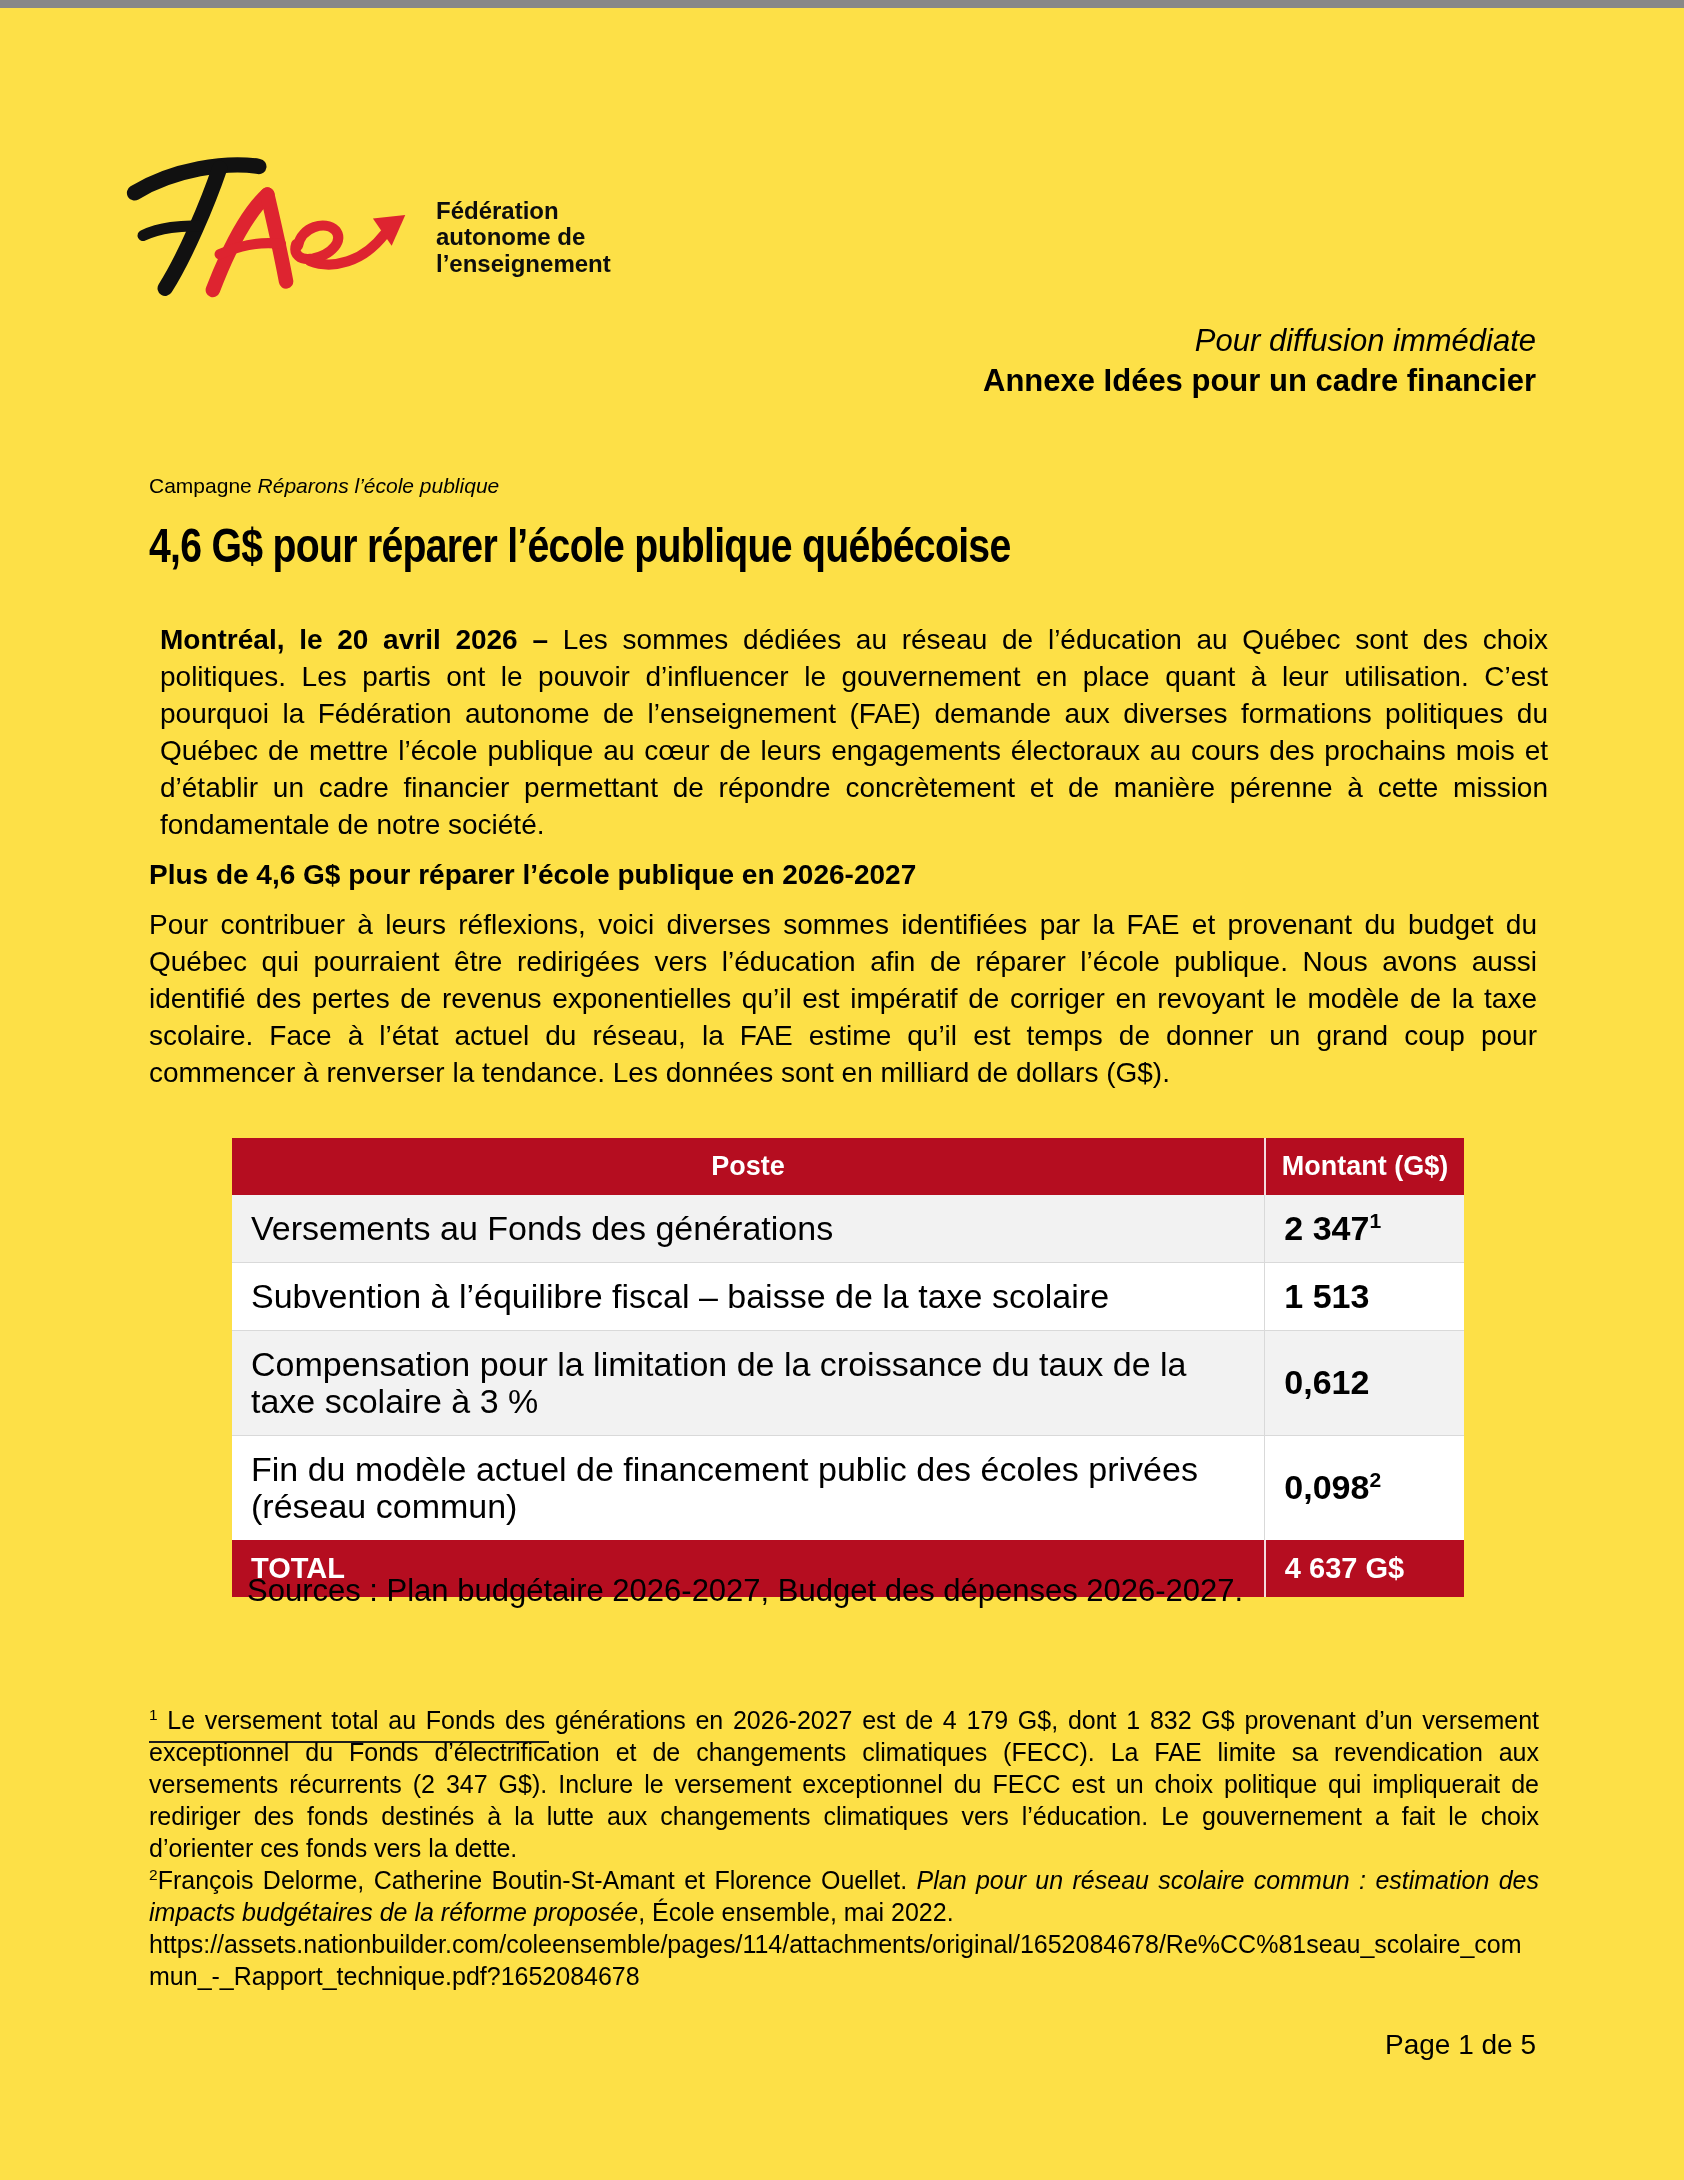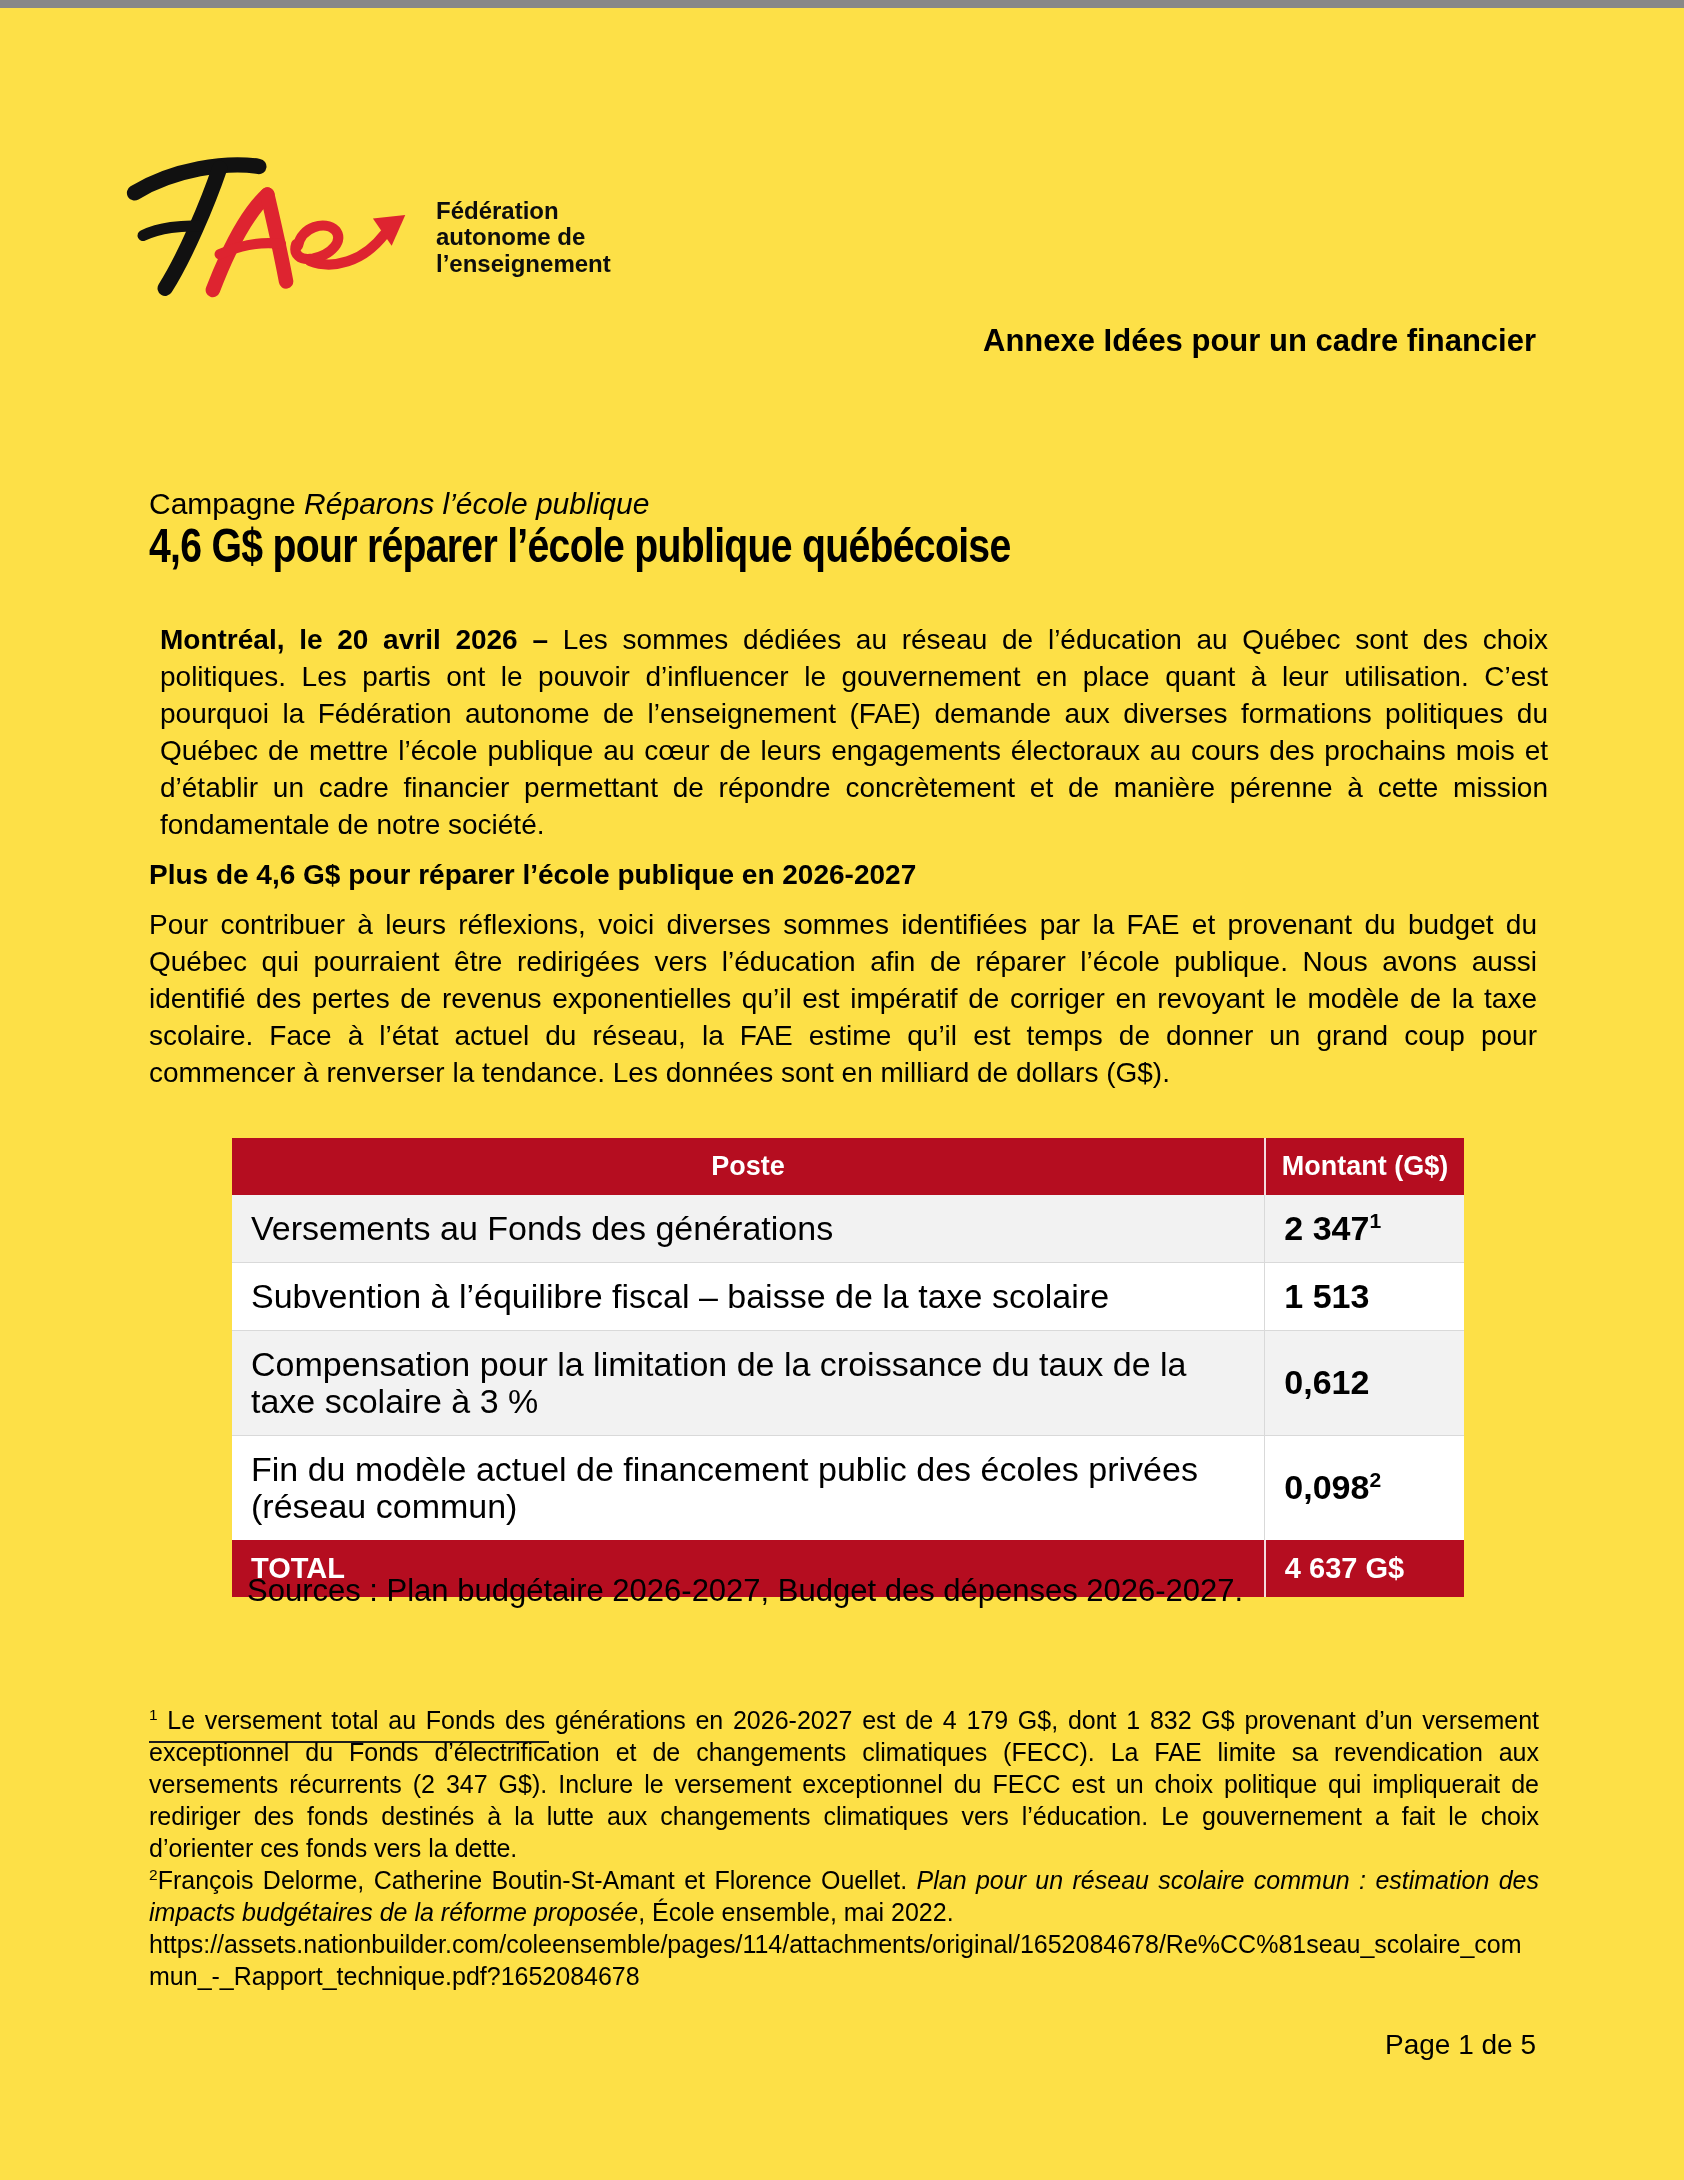--- a/index.html
+++ b/index.html
@@ -26,21 +26,21 @@
     position:absolute;left:327px;top:58px;
     font-size:24px;line-height:26.4px;font-weight:bold;color:#0d0d0d;
   }
 
   
   .release-block{right:149px;top:313px;text-align:right;}
   .release-line{font-size:31px;line-height:40px;font-style:italic;}
   .annex-line{font-size:31px;line-height:40px;font-weight:bold;}
 
   
-  .campaign{left:149px;top:476px;font-size:30px;line-height:39px;}
+  .campaign{left:149px;top:458px;font-size:21px;line-height:39px;}
   .campaign i{font-style:italic;}
   .headline-wrap{left:149px;top:509px;width:1448px;height:68px;}
   .headline{
     display:inline-block;white-space:nowrap;
     font-size:49px;font-weight:bold;letter-spacing:-0.9px;
     transform:scaleX(0.80);transform-origin:0 55%;
   }
 
   
   .body-par{font-size:28px;line-height:37px;text-align:justify;margin:0;}
@@ -110,20 +110,21 @@
       <polygon points="310,92 348,88 332,124" fill="var(--logo-red)"></polygon>
     </svg>
     <div class="org-text">
       <div>Fédération</div>
       <div>autonome de</div>
       <div>l’enseignement</div>
     </div>
   </div>
 
   <div class="abs release-block">
+    <div class="release-line">Pour diffusion immédiate</div>
     <div class="annex-line">Annexe Idées pour un cadre financier</div>
   </div>
 
   <div class="abs campaign">
     <span>Campagne </span><i>Réparons l’école publique</i>
   </div>
   <div class="abs headline-wrap">
     <span class="headline">4,6 G$ pour réparer l’école publique québécoise</span>
   </div>
 

